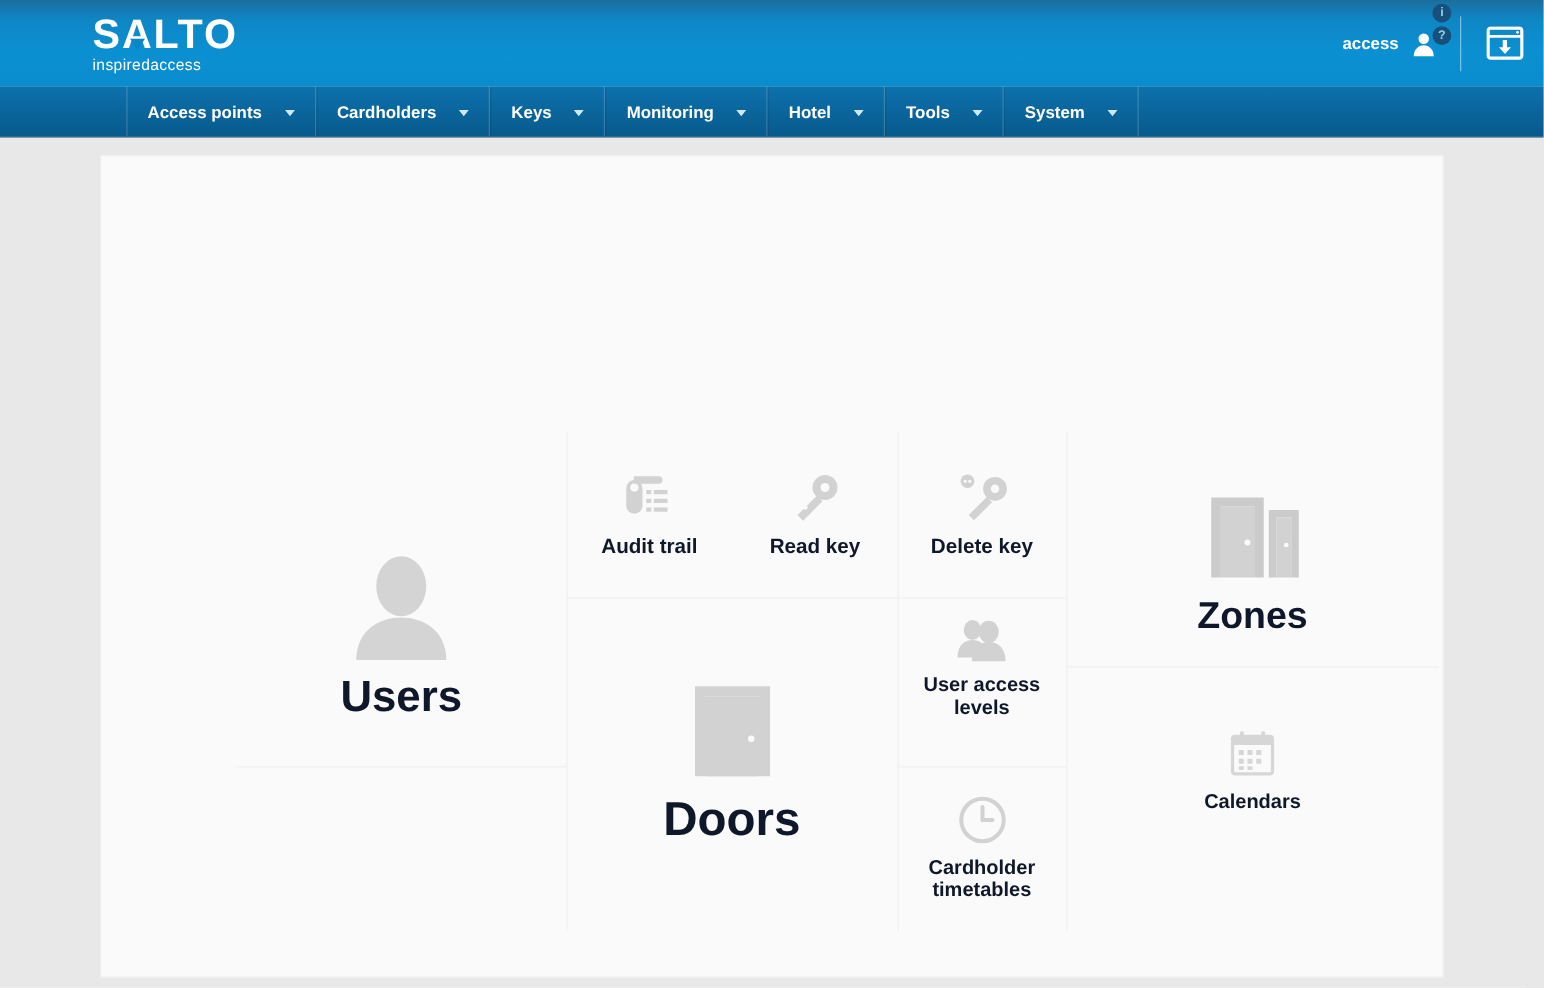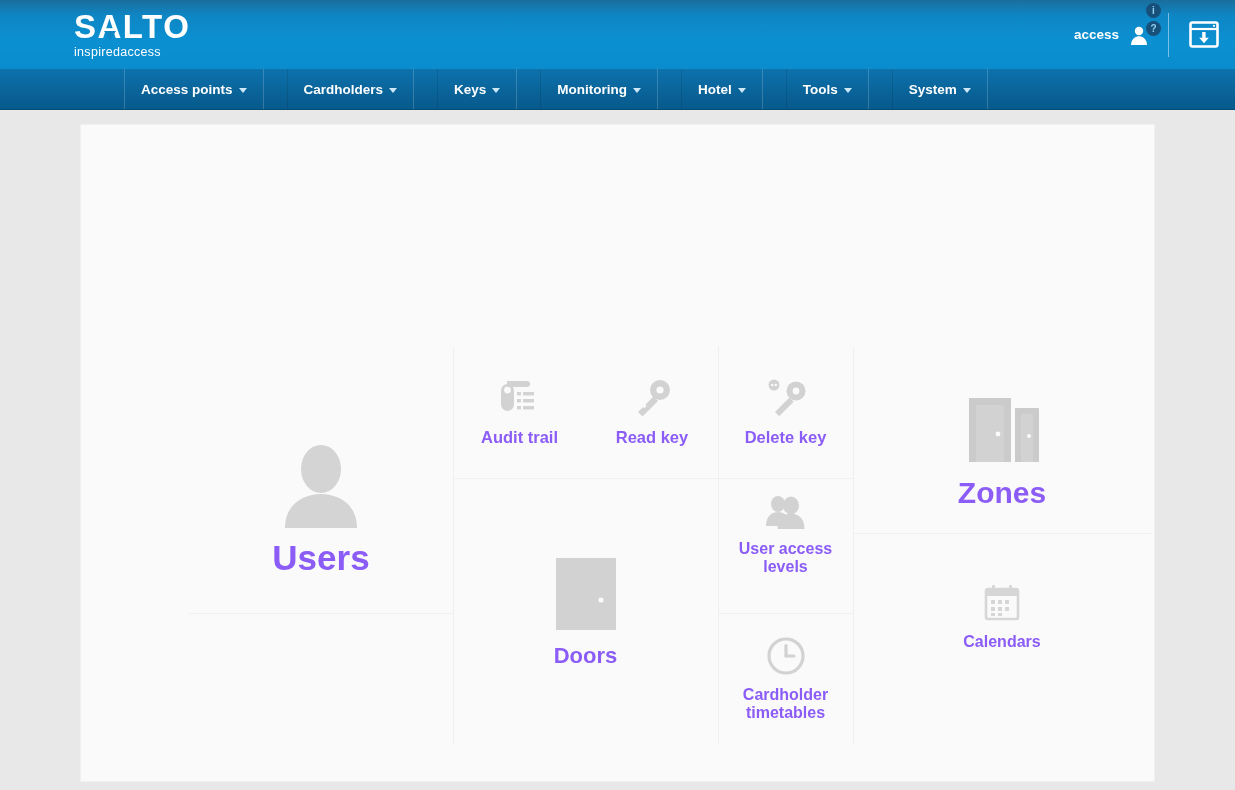--- a/index.html
+++ b/index.html
@@ -105,30 +105,29 @@
     height: 41px;
     background: linear-gradient(to bottom, #0d72ad 0%, #0a649a 55%, #075a8c 100%);
     display: flex;
     align-items: stretch;
     padding-left: 101px;
     border-bottom: 1px solid #064c78;
   }
   .nav-item {
     display: flex;
     align-items: center;
-    gap: 6px;
+    gap: 18px;
     padding: 0 16px;
     color: #ffffff;
     font-size: 13.5px;
     font-weight: bold;
     border-right: 1px solid rgba(255,255,255,0.18);
     border-left: 1px solid rgba(0,0,0,0.10);
     cursor: pointer;
     white-space: nowrap;
-    margin-left: 23px;
   }
   .nav-item:first-child { border-left: 1px solid rgba(255,255,255,0.18); }
   .caret {
     width: 0; height: 0;
     border-left: 4px solid transparent;
     border-right: 4px solid transparent;
     border-top: 5px solid #cfe8f7;
     margin-top: 2px;
   }
 
@@ -151,26 +150,26 @@
     position: absolute;
     display: flex;
     flex-direction: column;
     align-items: center;
     justify-content: center;
     color: #cfcfcf;
     text-align: center;
     cursor: pointer;
     user-select: none;
   }
-  .tile .lbl { color: #8b5cf6; font-weight: bold; line-height: 1.12; }
+  .tile .lbl { color: #0f172a; font-weight: bold; line-height: 1.12; }
   .tile .ic { margin-bottom: 10px; display:flex; align-items:center; justify-content:center; }
 
   
   .t-users .lbl { font-size: 35px; }
-  .t-doors .lbl { font-size: 22px; }
+  .t-doors .lbl { font-size: 38px; }
   .t-zones .lbl { font-size: 30px; }
   .t-small .lbl { font-size: 16.5px; }
   .t-med .lbl { font-size: 16px; }
 
   
   .vline { position: absolute; width: 1px; background: #f0f0f0; }
   .hline { position: absolute; height: 1px; background: #f0f0f0; }
 
   svg { display: block; }
 </style>

